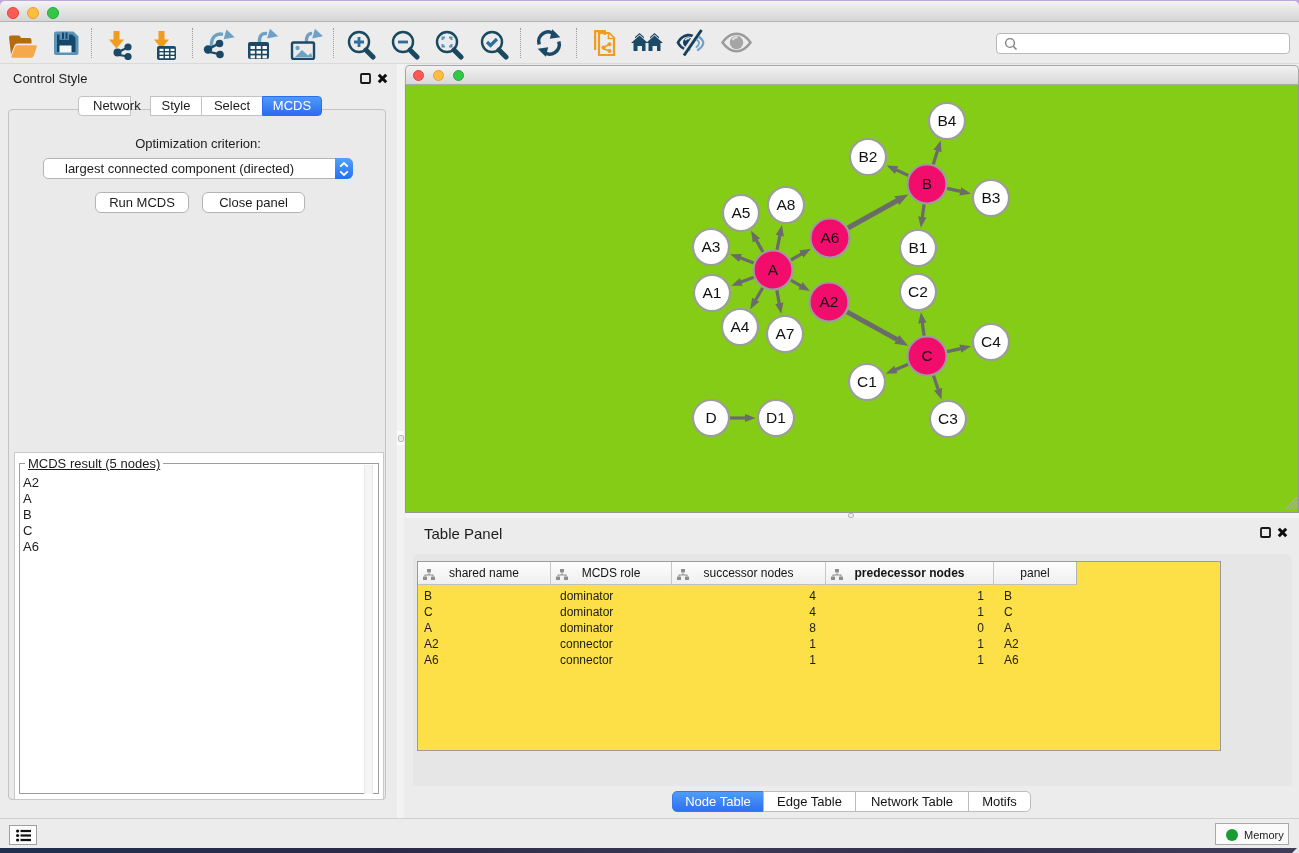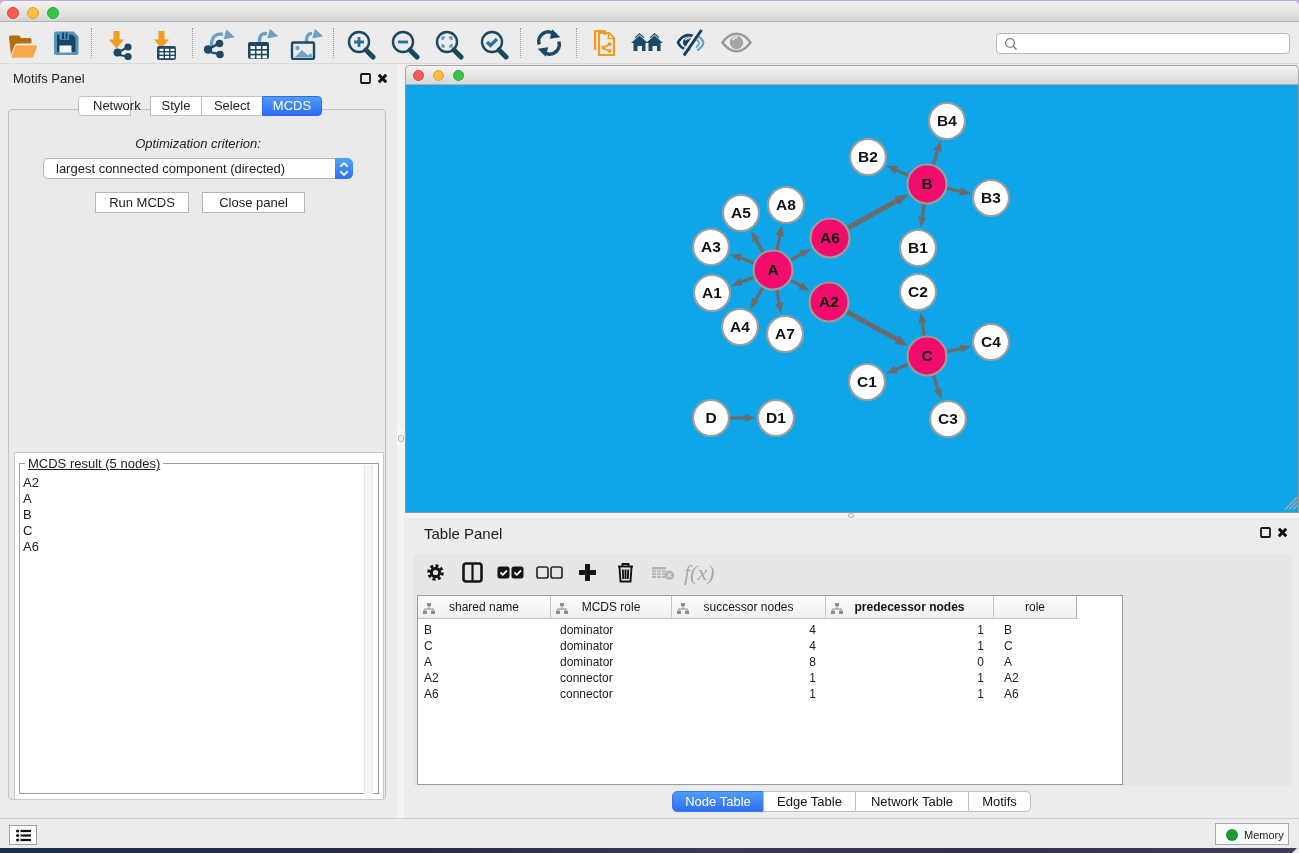--- a/index.html
+++ b/index.html
@@ -16,47 +16,47 @@
 
 #toolbar { position:absolute; top:22px; left:0; width:1299px; height:42px; background:#ececec; border-bottom:1px solid #dadada; }
 .sep { position:absolute; top:6px; height:30px; width:0; border-left:1px dotted #9a9a9a; }
 .ticon { position:absolute; top:6px; }
 #searchbox { position:absolute; left:996px; top:11px; width:294px; height:21px; background:#fff; border:1px solid #b9b9b9; border-radius:4px; }
 
 #cpTitle { position:absolute; left:13px; top:71px; font-size:13px; }
 #cpPanel { position:absolute; left:8px; top:109px; width:378px; height:691px; background:#eaeaea; border:1px solid #c3c3c3; border-radius:4px; }
 .tab { position:absolute; top:96px; height:20px; background:#fff; border:1px solid #c2c2c2; font-size:13px; text-align:center; line-height:18px; }
 .tabsel { background:linear-gradient(#4e9bf8,#2d6cf0); color:#fff; border-color:#2d6cf0; }
-#optLabel { position:absolute; left:0; top:136px; width:396px; text-align:center; font-size:13px;font-style:italic; }
-#combo { position:absolute; left:43px; top:158px; width:310px; height:21px; background:#fff; border:1px solid #b4b4b4; border-radius:5px; font-size:13px; line-height:19px; padding-left:12px; }
+#optLabel { position:absolute; left:0; top:136px; width:396px; text-align:center; font-size:13px; }
+#combo { position:absolute; left:43px; top:158px; width:310px; height:21px; background:#fff; border:1px solid #b4b4b4; border-radius:5px; font-size:13px; line-height:19px; padding-left:21px; }
 #comboCap { position:absolute; right:-1px; top:-1px; width:18px; height:21px; border-radius:0 6px 6px 0; background:linear-gradient(#51a3f9,#2470f1); }
-.btn { position:absolute; top:192px; height:21px; background:#fff; border:1px solid #b4b4b4; border-radius:0; font-size:13px; text-align:center; line-height:19px; }
+.btn { position:absolute; top:192px; height:21px; background:#fff; border:1px solid #b4b4b4; border-radius:6px; font-size:13px; text-align:center; line-height:19px; }
 #resultBox { position:absolute; left:14px; top:452px; width:370px; height:348px; background:#fff; border:1px solid #c9c9c9; }
 #fieldset { position:absolute; left:4px; top:10px; width:360px; height:331px; border:1px solid #9d9d9d; }
 #legend { position:absolute; left:5px; top:-8px; background:#fff; font-size:13px; padding:0 3px;text-decoration:underline; }
 #mcdsList { position:absolute; left:3px; top:11px; font-size:13px; line-height:16px; }
 #listSB { position:absolute; right:5px; top:1px; width:9px; height:329px; background:#f5f5f5; border-left:1px solid #e7e7e7; border-right:1px solid #e7e7e7; }
 
 .handle { position:absolute; width:6px; height:5px; background:#ebebeb; border:1px solid #b9b9b9; border-radius:2px; }
 
 #netwin { position:absolute; left:405px; top:65px; width:894px; height:448px; }
 #netTitle { position:absolute; top:0; left:0; width:100%; height:20px; background:linear-gradient(#f2f2f2,#d8d8d8); border:1px solid #a8a8a8; border-bottom:1px solid #ababab; border-radius:5px 5px 0 0; }
 #netTitleText { position:absolute; top:3px; left:0; width:100%; text-align:center; font-size:13px; color:#363636; }
 .ntl { position:absolute; top:4px; width:11px; height:11px; border-radius:50%; }
-#netBody { position:absolute; top:20px; left:0; width:894px; height:428px; background:#0ea5e9; border:1px solid #979797; border-top:none;font-weight:bold; }
+#netBody { position:absolute; top:20px; left:0; width:894px; height:428px; background:#84cc16; border:1px solid #979797; border-top:none; }
 
 #graph .e { stroke:#6b6b6b; stroke-width:3.2; }
 #graph .thick { stroke:#6b6b6b; stroke-width:5; }
 #graph .wn { fill:#fff; stroke:#9c9c9c; stroke-width:2.2; }
 #graph .pn { fill:#f20c6c; stroke:#9c9c9c; stroke-width:2.2; }
 #graph .nl { font-family:"Liberation Sans", sans-serif; font-size:15.5px; fill:#111; text-anchor:middle; }
 
 #tpTitle { position:absolute; left:424px; top:525px; font-size:15px; }
 #tpInner { position:absolute; left:413px; top:554px; width:879px; height:232px; background:#e6e6e6; border-radius:6px 6px 0 0; }
-#tbl { position:absolute; left:417px; top:595px; width:706px; height:190px; background:#ffffff; border:1px solid #9b9b9b; }
+#tbl { position:absolute; left:417px; top:561px; width:804px; height:190px; background:#fde047; border:1px solid #9b9b9b; }
 #thead { position:absolute; left:0; top:0; width:659px; height:23px; background:linear-gradient(#fdfdfd,#efefef); border-bottom:1px solid #c0c0c0; }
 .th { position:absolute; top:0; height:23px; border-right:1px solid #c6c6c6; font-size:12px; text-align:center; line-height:23px; color:#141414; }
 .hicon { position:absolute; left:5px; top:7px; }
 .row { position:absolute; font-size:12px; height:16px; line-height:16px; }
 .c { position:absolute; white-space:pre; }
 
 .btab { position:absolute; top:791px; height:21px; background:#fff; border:1px solid #bcbcbc; font-size:13px; text-align:center; line-height:19px; color:#141414; }
 .btabsel { background:linear-gradient(#4e9df8,#2f6ff1); color:#fff; border-color:#3c77ec; }
 
 #statusbar { position:absolute; left:0; top:818px; width:1299px; height:31px; background:#ececec; border-top:1px solid #cfcfcf; }
@@ -226,21 +226,21 @@
   <div class="sep" style="left:520px;"></div>
   <div class="sep" style="left:576px;"></div>
   <div id="searchbox">
     <svg style="position:absolute; left:7px; top:3px;" width="14" height="14" viewBox="0 0 14 14">
       <circle cx="6" cy="6" r="4.4" fill="none" stroke="#7e7e7e" stroke-width="1.4"></circle>
       <path d="M9.3,9.3 l3.2,3.2" stroke="#7e7e7e" stroke-width="1.4"></path>
     </svg>
   </div>
 </div>
 
-<div id="cpTitle">Motifs Panel</div>
+<div id="cpTitle">Control Style</div>
 <svg class="abs" style="left:360px; top:73px;" width="11" height="11" viewBox="0 0 11 11">
     <rect x="1" y="1" width="9" height="9" rx="1" fill="none" stroke="#161616" stroke-width="1.8"></rect>
   </svg>
 <svg class="abs" style="left:377px; top:73px;" width="11" height="11" viewBox="0 0 11 11">
     <path d="M1.8,1.8 L9.2,9.2 M9.2,1.8 L1.8,9.2" stroke="#0d0d0d" stroke-width="3"></path>
   </svg>
 <div id="cpPanel"></div>
 <div class="tab" style="left:78px; width:53px; border-radius:4px 0 0 4px;padding-left:14px;">Network</div>
 <div class="tab" style="left:150px; width:52px;">Style</div>
 <div class="tab" style="left:201px; width:62px;">Select</div>
@@ -428,21 +428,21 @@
           </g>
         </svg>successor nodes</div>
     <div class="th" style="left:408px; width:168px;font-weight:bold;"><svg class="hicon" width="12" height="11" viewBox="0 0 12 11">
           <g fill="#8d8d8d">
             <rect x="4" y="0" width="4" height="3.4"></rect>
             <rect x="0" y="7.6" width="4" height="3.4"></rect>
             <rect x="8" y="7.6" width="4" height="3.4"></rect>
             <path d="M5.5,3.4 h1 v2.1 h4 v2.1 h-1 v-1.1 h-7 v1.1 h-1 v-2.1 h4 z"></path>
           </g>
         </svg>predecessor nodes</div>
-    <div class="th" style="left:576px; width:83px; border-right:1px solid #b5b5b5;">role</div>
+    <div class="th" style="left:576px; width:83px; border-right:1px solid #b5b5b5;">panel</div>
   </div>
   <div class="row" style="top:26px;">
       <span class="c" style="left:6px;">B</span>
       <span class="c" style="left:142px;">dominator</span>
       <span class="c" style="left:388px; width:10px; text-align:right;">4</span>
       <span class="c" style="left:546px; width:20px; text-align:right;">1</span>
       <span class="c" style="left:586px;">B</span>
     </div>
   <div class="row" style="top:42px;">
       <span class="c" style="left:6px;">C</span>

